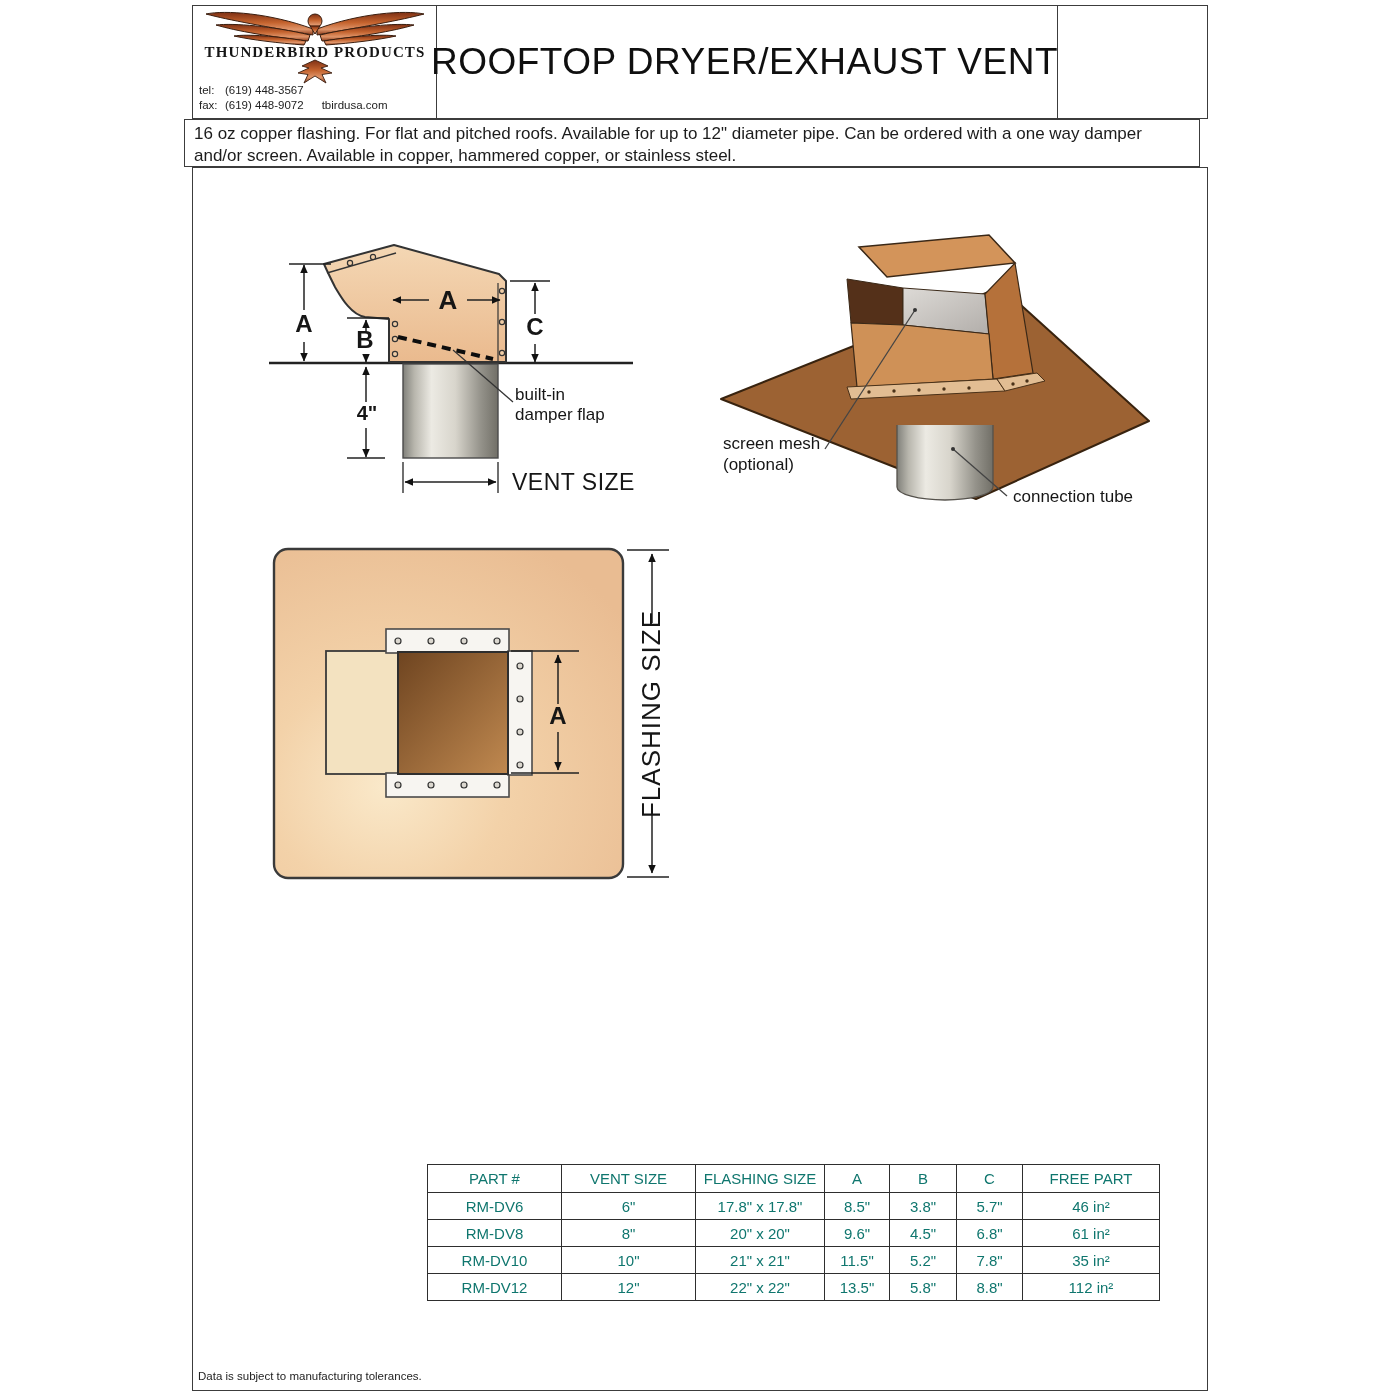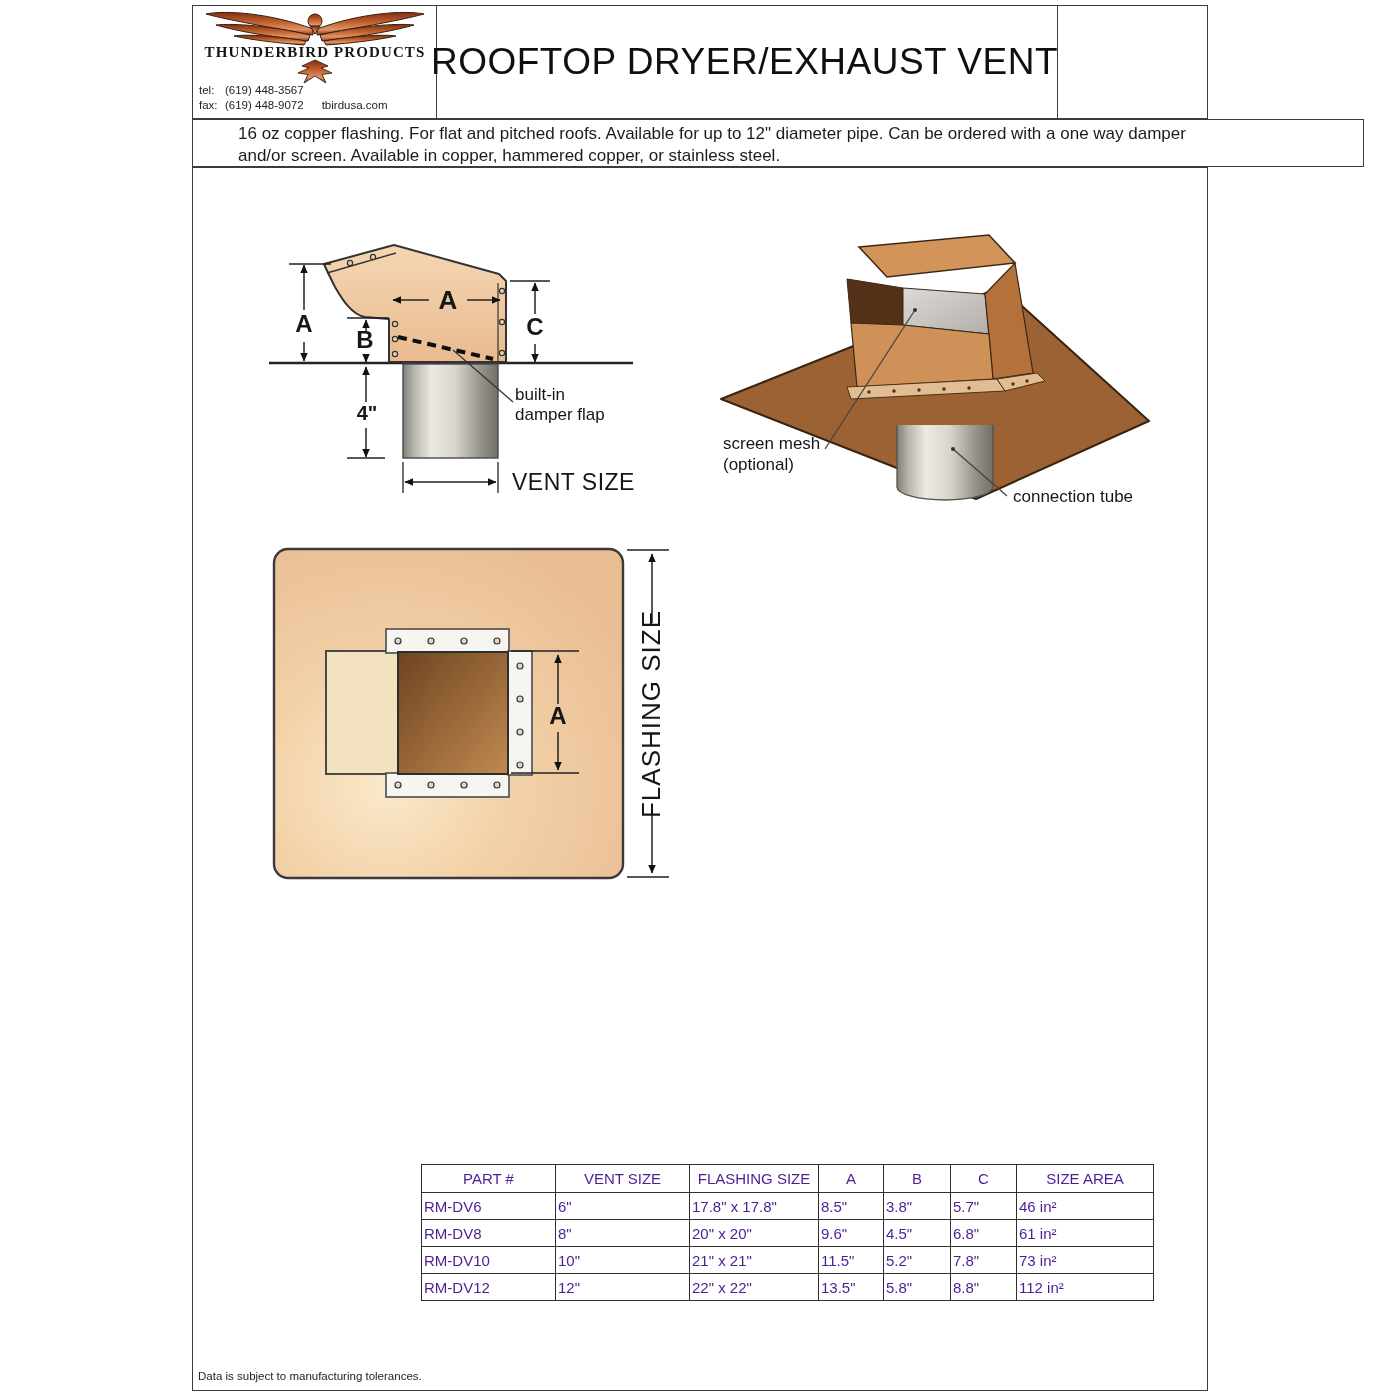--- a/index.html
+++ b/index.html
@@ -5,37 +5,37 @@
   html,body { margin:0; padding:0; background:#ffffff; }
   .page {
     position:relative; width:1400px; height:1400px; background:#ffffff;
     font-family:"Liberation Sans", sans-serif; color:#1a1a1a; overflow:hidden;
   }
   .box { position:absolute; border:1.6px solid #3c3c3c; box-sizing:border-box; background:#fff; }
 
   #logo-box   { left:192px; top:5px;  width:246px; height:114px; }
   #title-box  { left:436px; top:5px;  width:623px; height:114px; display:flex; align-items:center; justify-content:flex-end; }
   #corner-box { left:1057px; top:5px; width:151px; height:114px; }
-  #desc-bar   { left:192px; top:119px; width:1172px; height:48px;padding-left:36px; }
+  #desc-bar   { left:184px; top:119px; width:1016px; height:48px; }
   #main-box   { left:192px; top:167px; width:1016px; height:1224px; }
 
   .page-title { font-size:37px; letter-spacing:.5px; color:#0f0f0f; white-space:nowrap; }
 
   .logo-art { position:absolute; left:7px; top:2px; }
   .contact { position:absolute; left:6px; bottom:5px; font-size:11.5px; line-height:1.3; color:#222; white-space:nowrap; }
   .contact .lbl { display:inline-block; width:26px; }
   .contact .site { margin-left:18px;text-align:right; }
 
   .desc-text { margin:0; padding:3px 30px 0 9px; font-size:17px; line-height:1.27; color:#1c1c1c; max-width:985px; }
 
   .diagrams { position:absolute; left:0; top:0; }
 
   .spec-table {
-    position:absolute; left:228px; top:996px; width:732px;
-    border-collapse:collapse; table-layout:fixed; font-size:15px; color:#4c1d95; 
+    position:absolute; left:234px; top:996px; width:732px;
+    border-collapse:collapse; table-layout:fixed; font-size:15px; color:#0f766e; text-align:center;
   }
   .spec-table th, .spec-table td {
     border:1.6px solid #2e2e2e; height:26px; padding:0 2px; font-weight:normal; white-space:nowrap; background:#fff;
   }
   .spec-table th { height:27px; }
   .c0{width:134px}.c1{width:134px}.c2{width:129px}.c3{width:65px}.c4{width:67px}.c5{width:66px}.c6{width:137px}
 
   .footer-note { position:absolute; left:5px; bottom:8px; font-size:11.5px; color:#232323; }
 
   svg text { font-family:"Liberation Sans", sans-serif; fill:#161616; }
@@ -273,21 +273,21 @@
           <col class="c6">
         </colgroup>
       <thead>
         <tr>
           <th>PART #</th>
           <th>VENT SIZE</th>
           <th>FLASHING SIZE</th>
           <th>A</th>
           <th>B</th>
           <th>C</th>
-          <th>SIZE AREA</th>
+          <th>FREE PART</th>
         </tr>
       </thead>
       <tbody>
         <tr>
           <td>RM-DV6</td>
             <td>6"</td>
             <td>17.8" x 17.8"</td>
             <td>8.5"</td>
             <td>3.8"</td>
             <td>5.7"</td>
@@ -302,21 +302,21 @@
             <td>6.8"</td>
             <td>61 in²</td>
         </tr>
         <tr>
           <td>RM-DV10</td>
             <td>10"</td>
             <td>21" x 21"</td>
             <td>11.5"</td>
             <td>5.2"</td>
             <td>7.8"</td>
-            <td>73 in²</td>
+            <td>35 in²</td>
         </tr>
         <tr>
           <td>RM-DV12</td>
             <td>12"</td>
             <td>22" x 22"</td>
             <td>13.5"</td>
             <td>5.8"</td>
             <td>8.8"</td>
             <td>112 in²</td>
         </tr>

